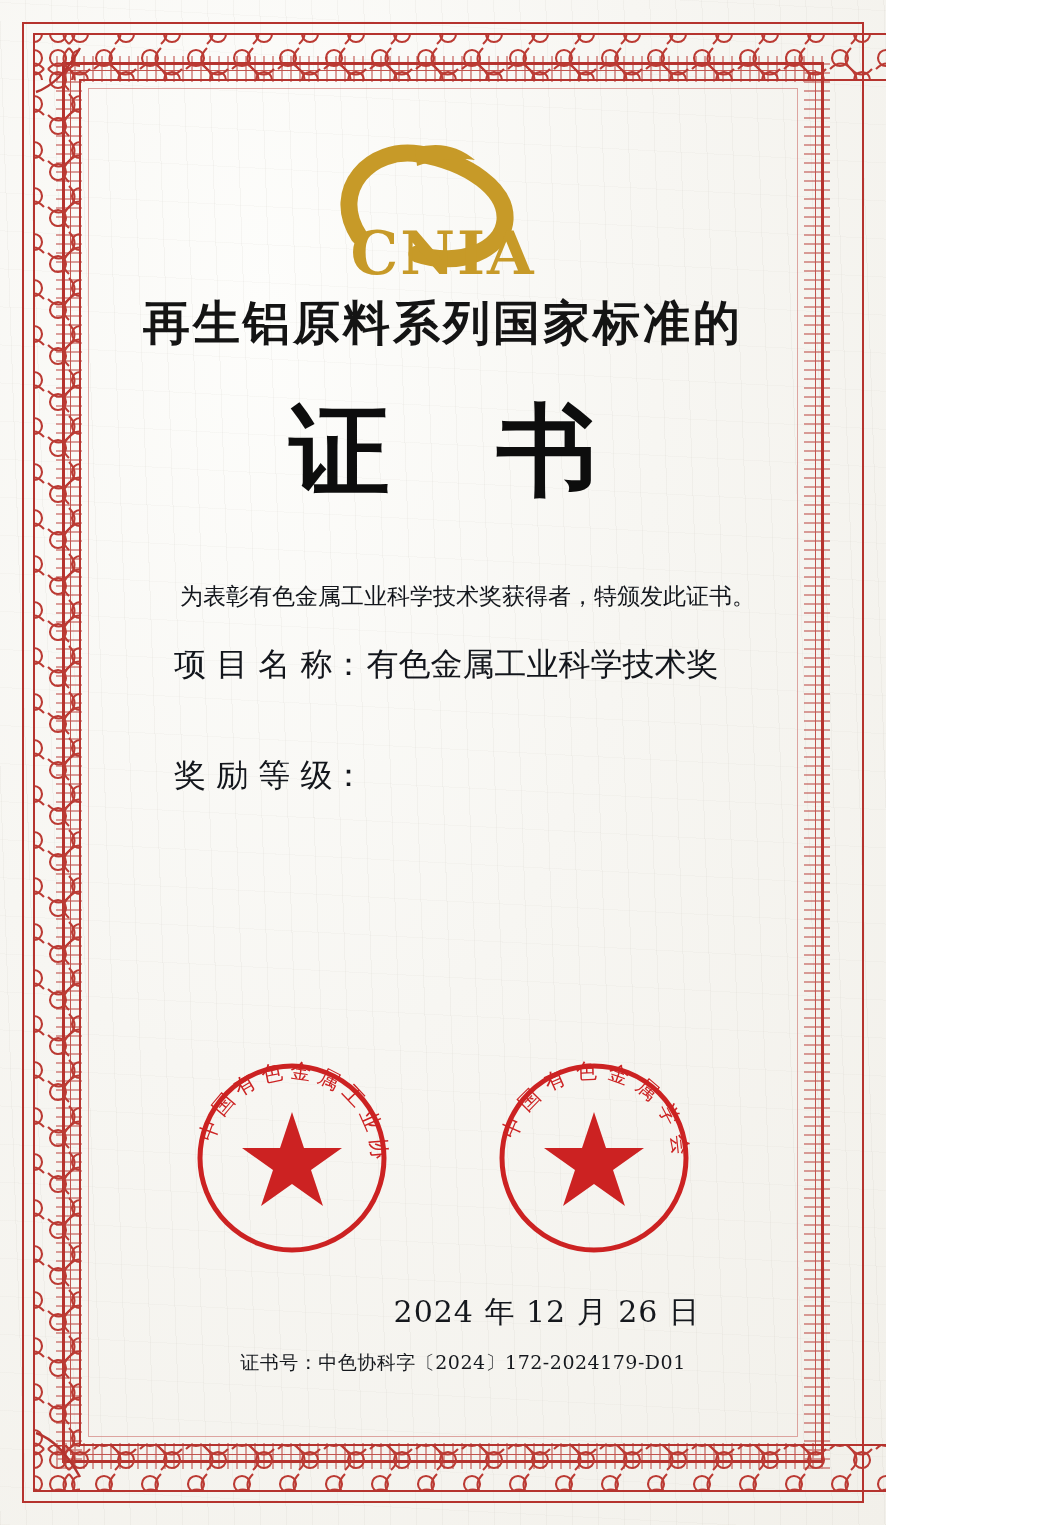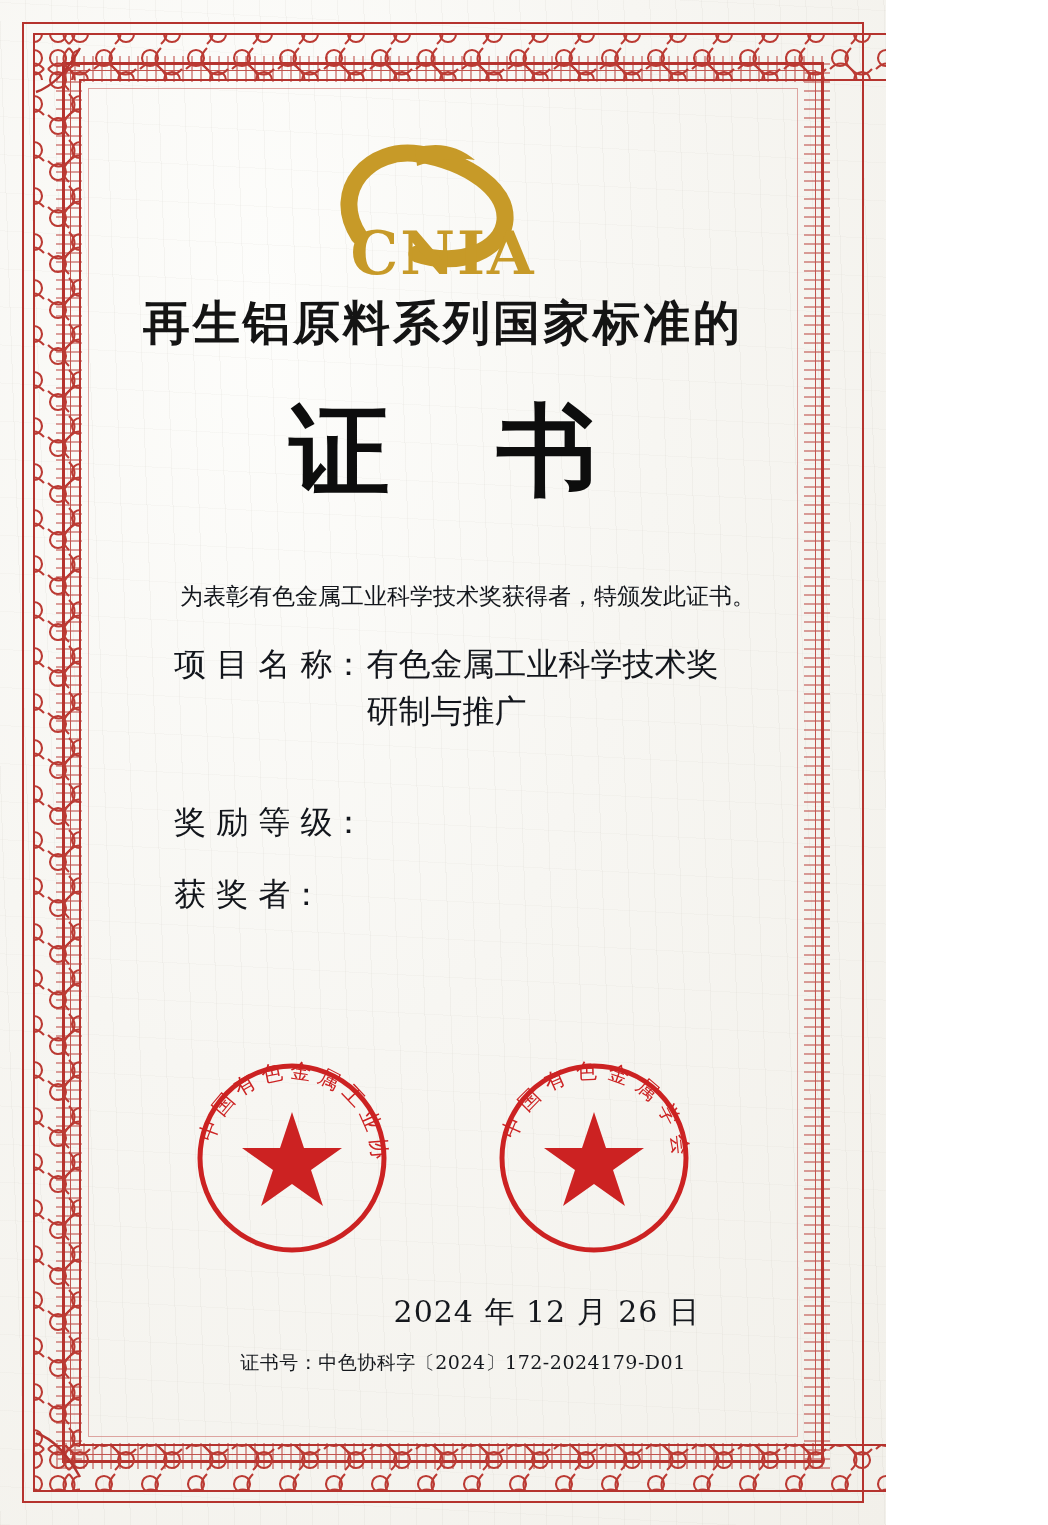--- a/index.html
+++ b/index.html
@@ -241,30 +241,28 @@
     <div class="cert-word">证 书</div>
 
     <div class="citation"><span class="indent"></span><span>为表彰有色金属工业科学技术奖获得者，特颁发此证书。</span></div>
 
     <div class="fields">
 
       <div class="field-row project">
         <span class="field-label">项 目 名 称：</span>
         <span class="field-value">
           <span class="line1">有色金属工业科学技术奖</span>
-          <span class="line2">研制与推广</span>
         </span>
       </div>
 
       <div class="field-row level">
         <span class="field-label">奖 励 等 级：</span>
       </div>
 
       <div class="field-row recipient">
-        <span class="field-label">获  奖  者：</span>
       </div>
 
     </div>
 
     <div class="seals">
 
       <svg class="seal" viewBox="0 0 216 216">
         <defs>
           <path id="arc1" d="M 28 108 A 80 80 0 1 1 188 108"></path>
           <path id="arc1b" d="M 188 108 A 80 80 0 0 1 28 108"></path>

